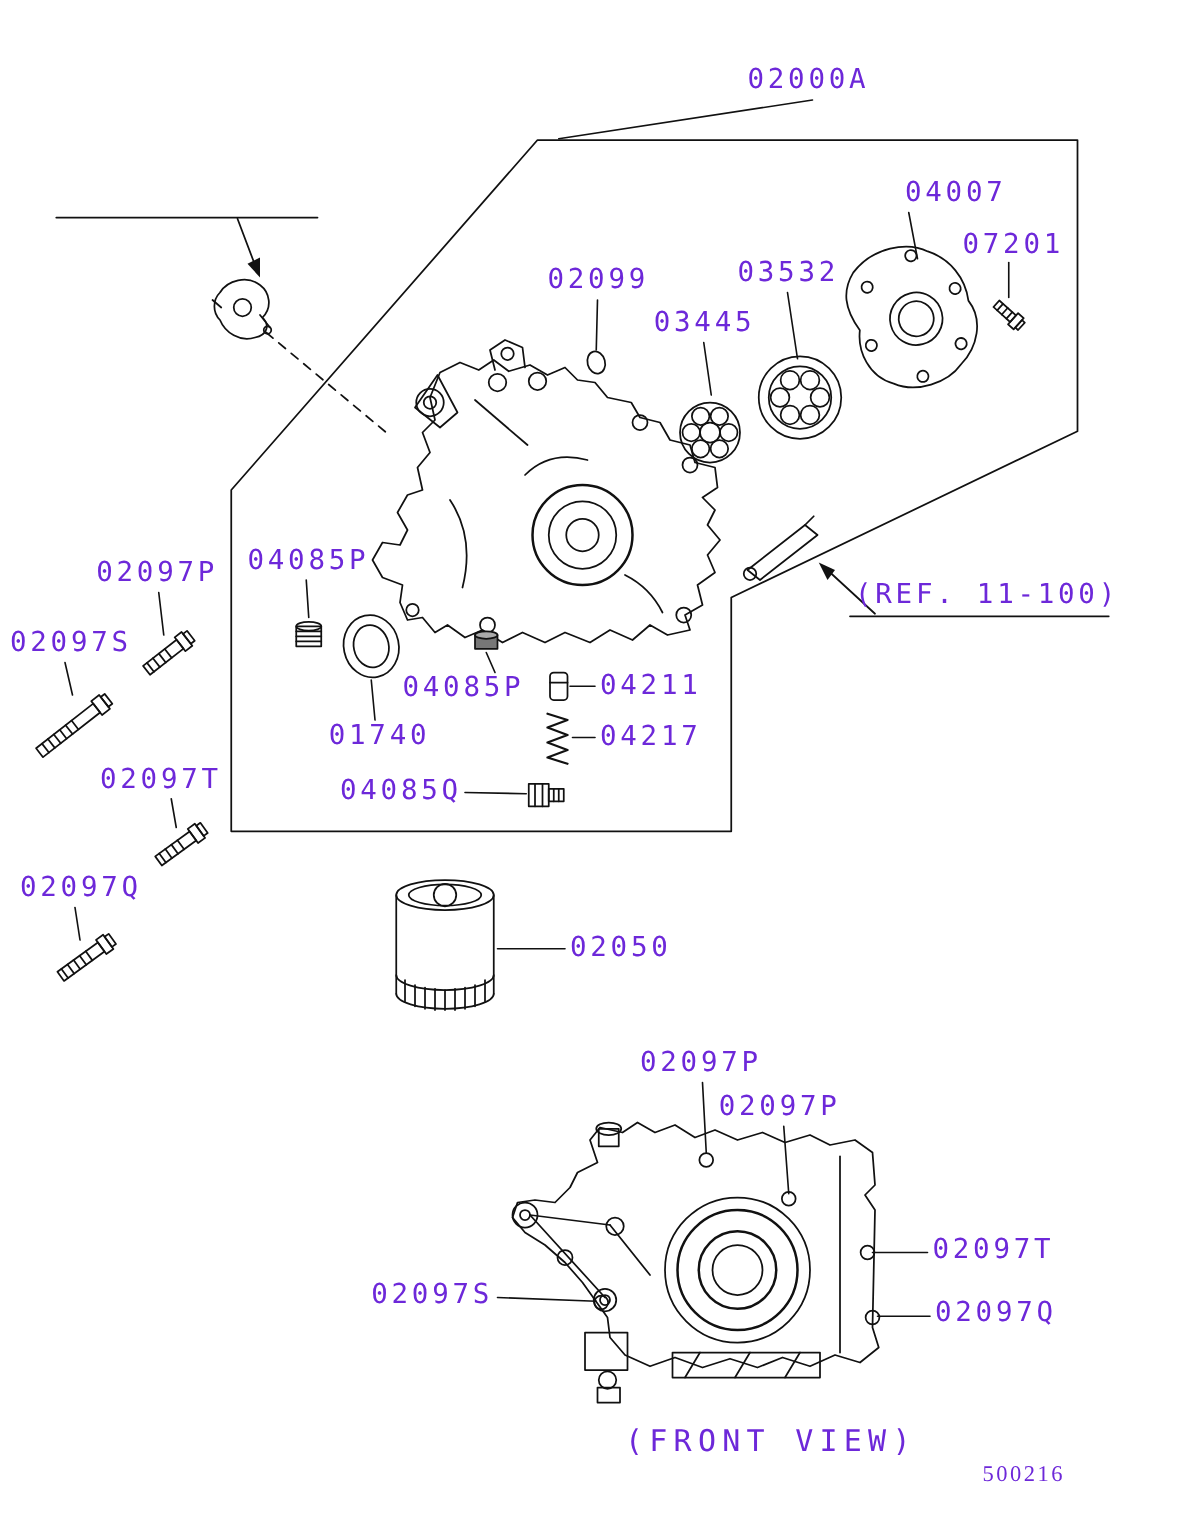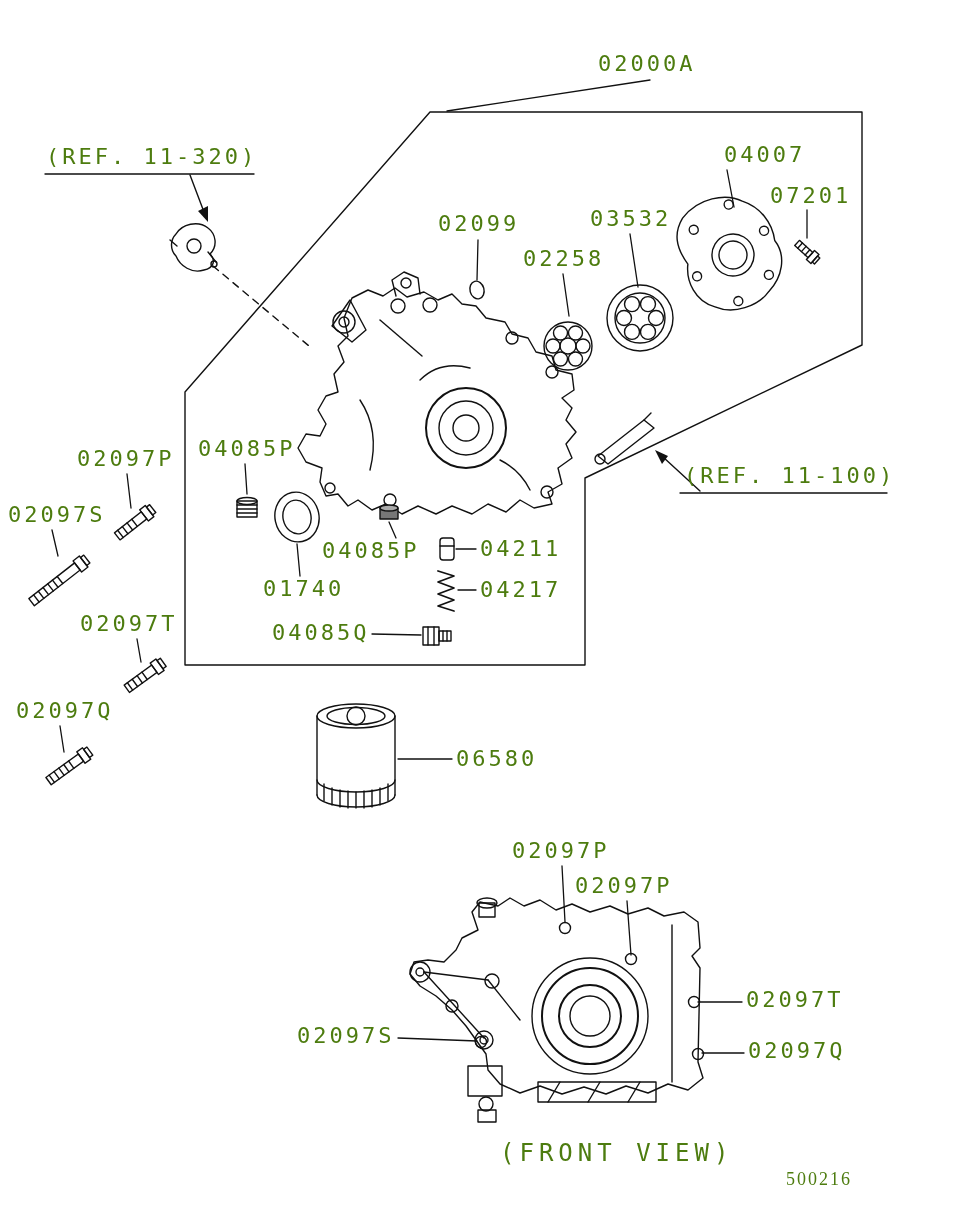--- a/index.html
+++ b/index.html
@@ -3,21 +3,21 @@
 <meta charset="utf-8">
 <style>
   html,body{margin:0;padding:0;background:#ffffff;}
   .stage{
     position:relative;width:960px;height:1210px;background:#ffffff;
     font-family:"DejaVu Sans Mono","Liberation Mono",monospace;
     overflow:hidden;
   }
   .stage svg{position:absolute;left:0;top:0;}
   .callout{
-    position:absolute;font-size:22px;letter-spacing:3px;color:#4d7c0f;
+    position:absolute;font-size:22px;letter-spacing:3px;color:#6d28d9;
     white-space:nowrap;line-height:1.1;
   }
   .caption{font-size:24px;letter-spacing:5px;margin-left:23px;}
   .docnum{font-size:18px;letter-spacing:2px;font-family:Liberation Serif, serif;}
 </style>
 </head>
 <body>
 
 <div class="stage">
 
@@ -266,38 +266,37 @@
       <line x1="560" y1="1082" x2="548" y2="1102"></line>
       <line x1="600" y1="1082" x2="588" y2="1102"></line>
       <line x1="640" y1="1082" x2="628" y2="1102"></line>
       <rect x="468" y="1066" width="34" height="30"></rect>
       <circle cx="486" cy="1104" r="7"></circle>
       <rect x="478" y="1110" width="18" height="12"></rect>
     </g>
   </svg>
 
   <div class="callout" style="left:598px;top:52px">02000A</div>
-  <div class="callout" style="left:46px;top:145px">(REF. 11-320)</div>
   <div class="callout" style="left:438px;top:212px">02099</div>
-  <div class="callout" style="left:523px;top:247px">02258</div>
+  <div class="callout" style="left:523px;top:247px">03445</div>
   <div class="callout" style="left:590px;top:207px">03532</div>
   <div class="callout" style="left:724px;top:143px">04007</div>
   <div class="callout" style="left:770px;top:184px">07201</div>
   <div class="callout" style="left:684px;top:464px">(REF. 11-100)</div>
   <div class="callout" style="left:77px;top:447px">02097P</div>
   <div class="callout" style="left:8px;top:503px">02097S</div>
   <div class="callout" style="left:198px;top:437px">04085P</div>
   <div class="callout" style="left:322px;top:539px">04085P</div>
   <div class="callout" style="left:263px;top:577px">01740</div>
   <div class="callout" style="left:480px;top:537px">04211</div>
   <div class="callout" style="left:480px;top:578px">04217</div>
   <div class="callout" style="left:272px;top:621px">04085Q</div>
   <div class="callout" style="left:80px;top:612px">02097T</div>
   <div class="callout" style="left:16px;top:699px">02097Q</div>
-  <div class="callout" style="left:456px;top:747px">06580</div>
+  <div class="callout" style="left:456px;top:747px">02050</div>
   <div class="callout" style="left:512px;top:839px">02097P</div>
   <div class="callout" style="left:575px;top:874px">02097P</div>
   <div class="callout" style="left:746px;top:988px">02097T</div>
   <div class="callout" style="left:748px;top:1039px">02097Q</div>
   <div class="callout" style="left:297px;top:1024px">02097S</div>
   <div class="callout caption" style="left:477px;top:1140px">(FRONT VIEW)</div>
   <div class="callout docnum" style="left:786px;top:1170px">500216</div>
 
 </div>
 

